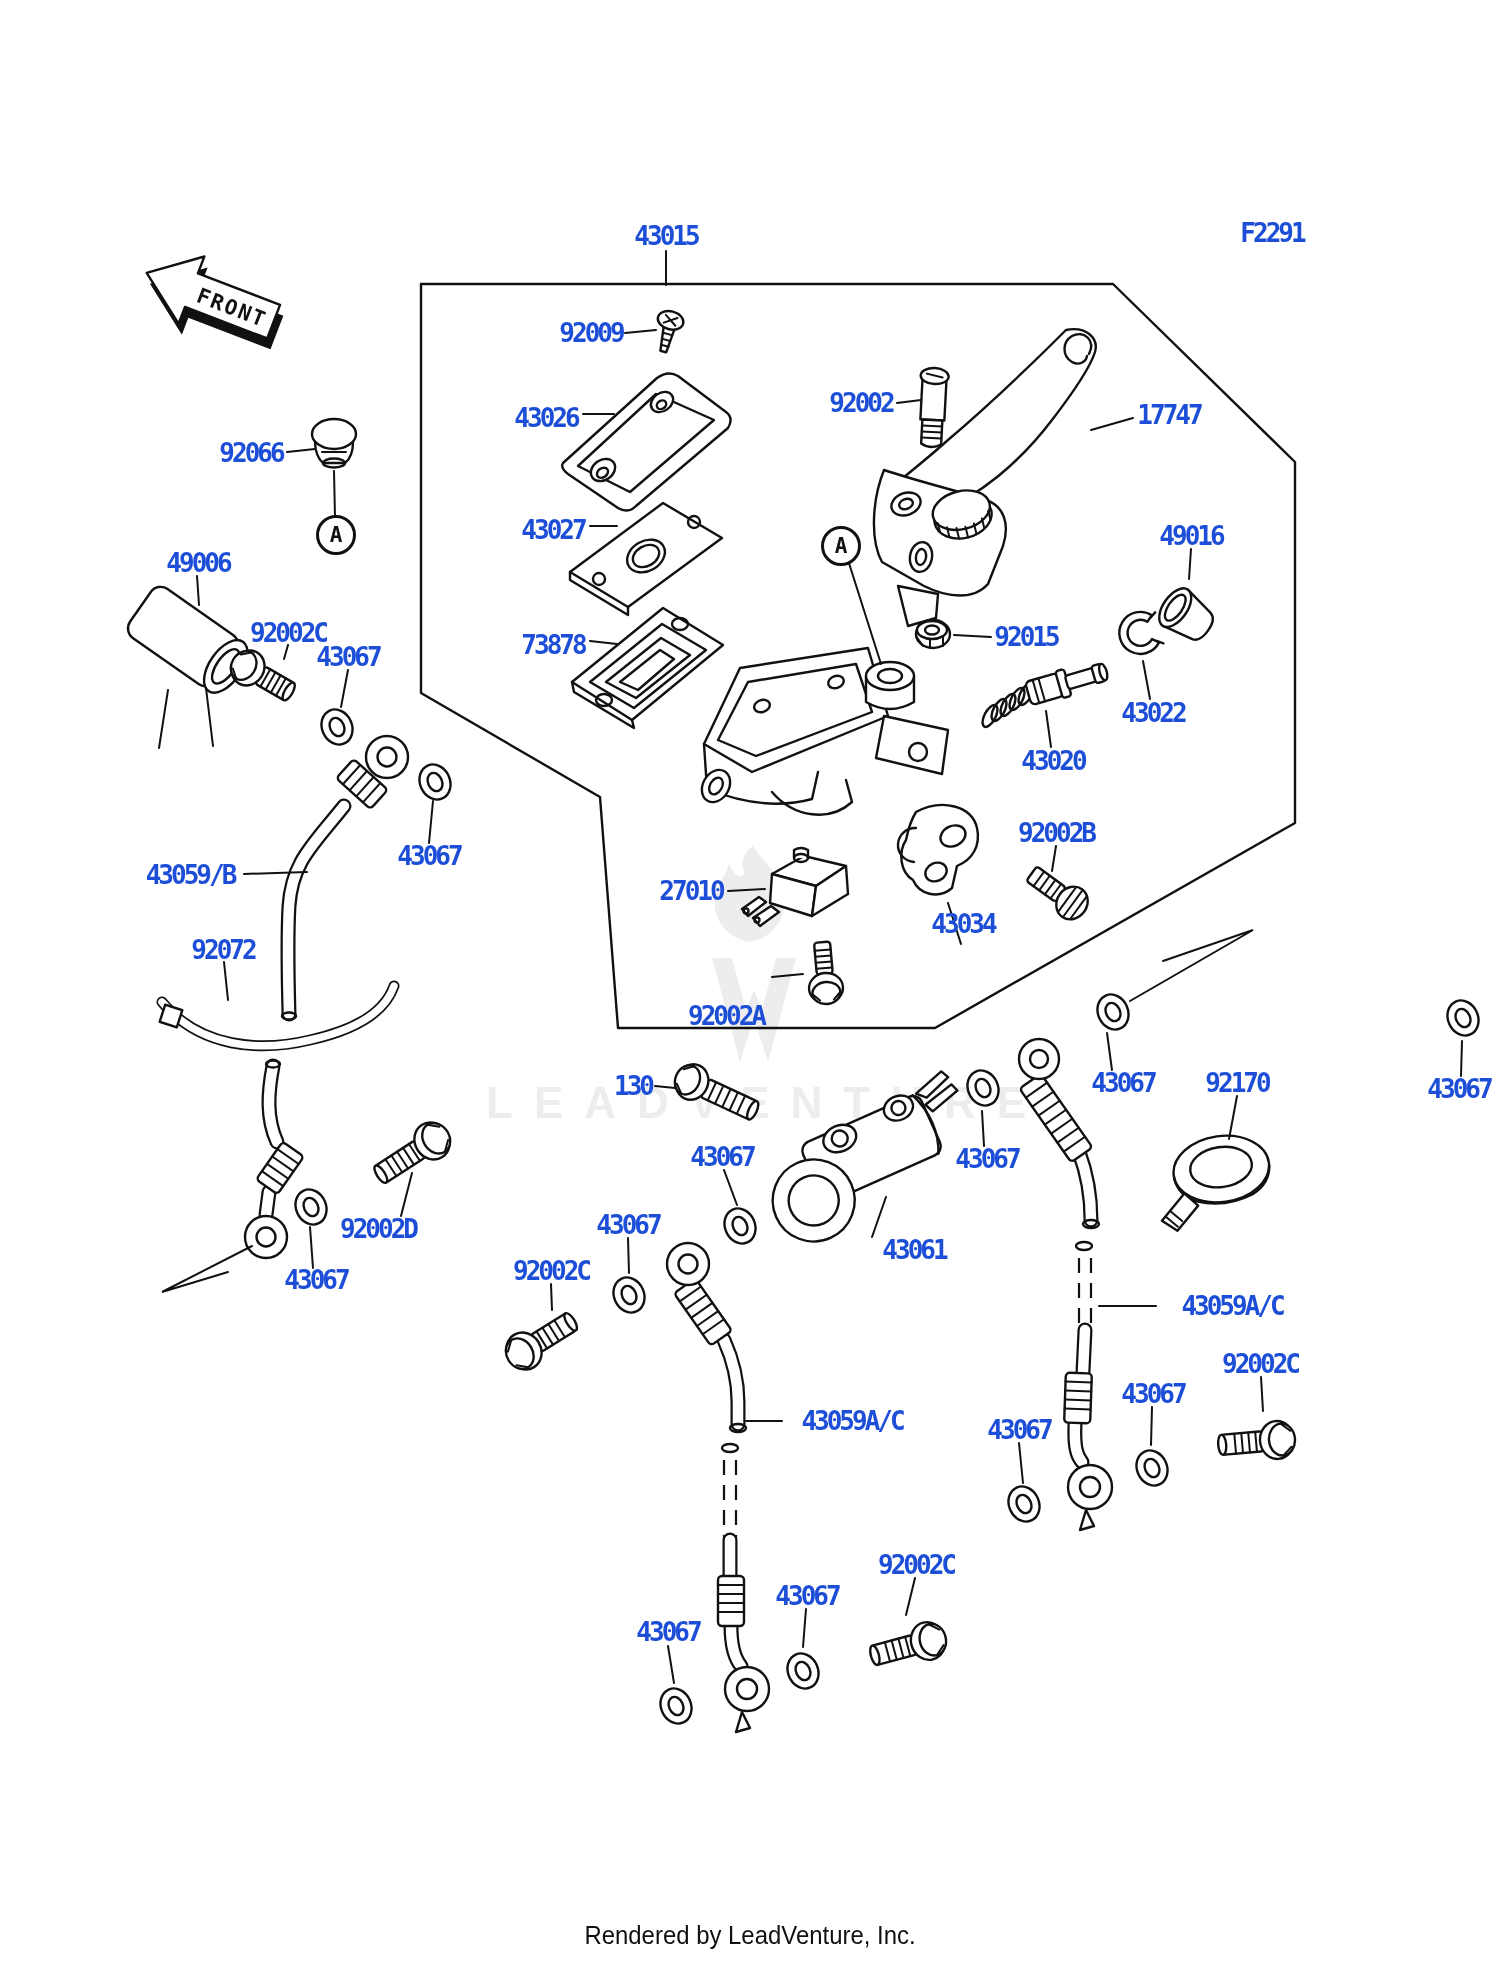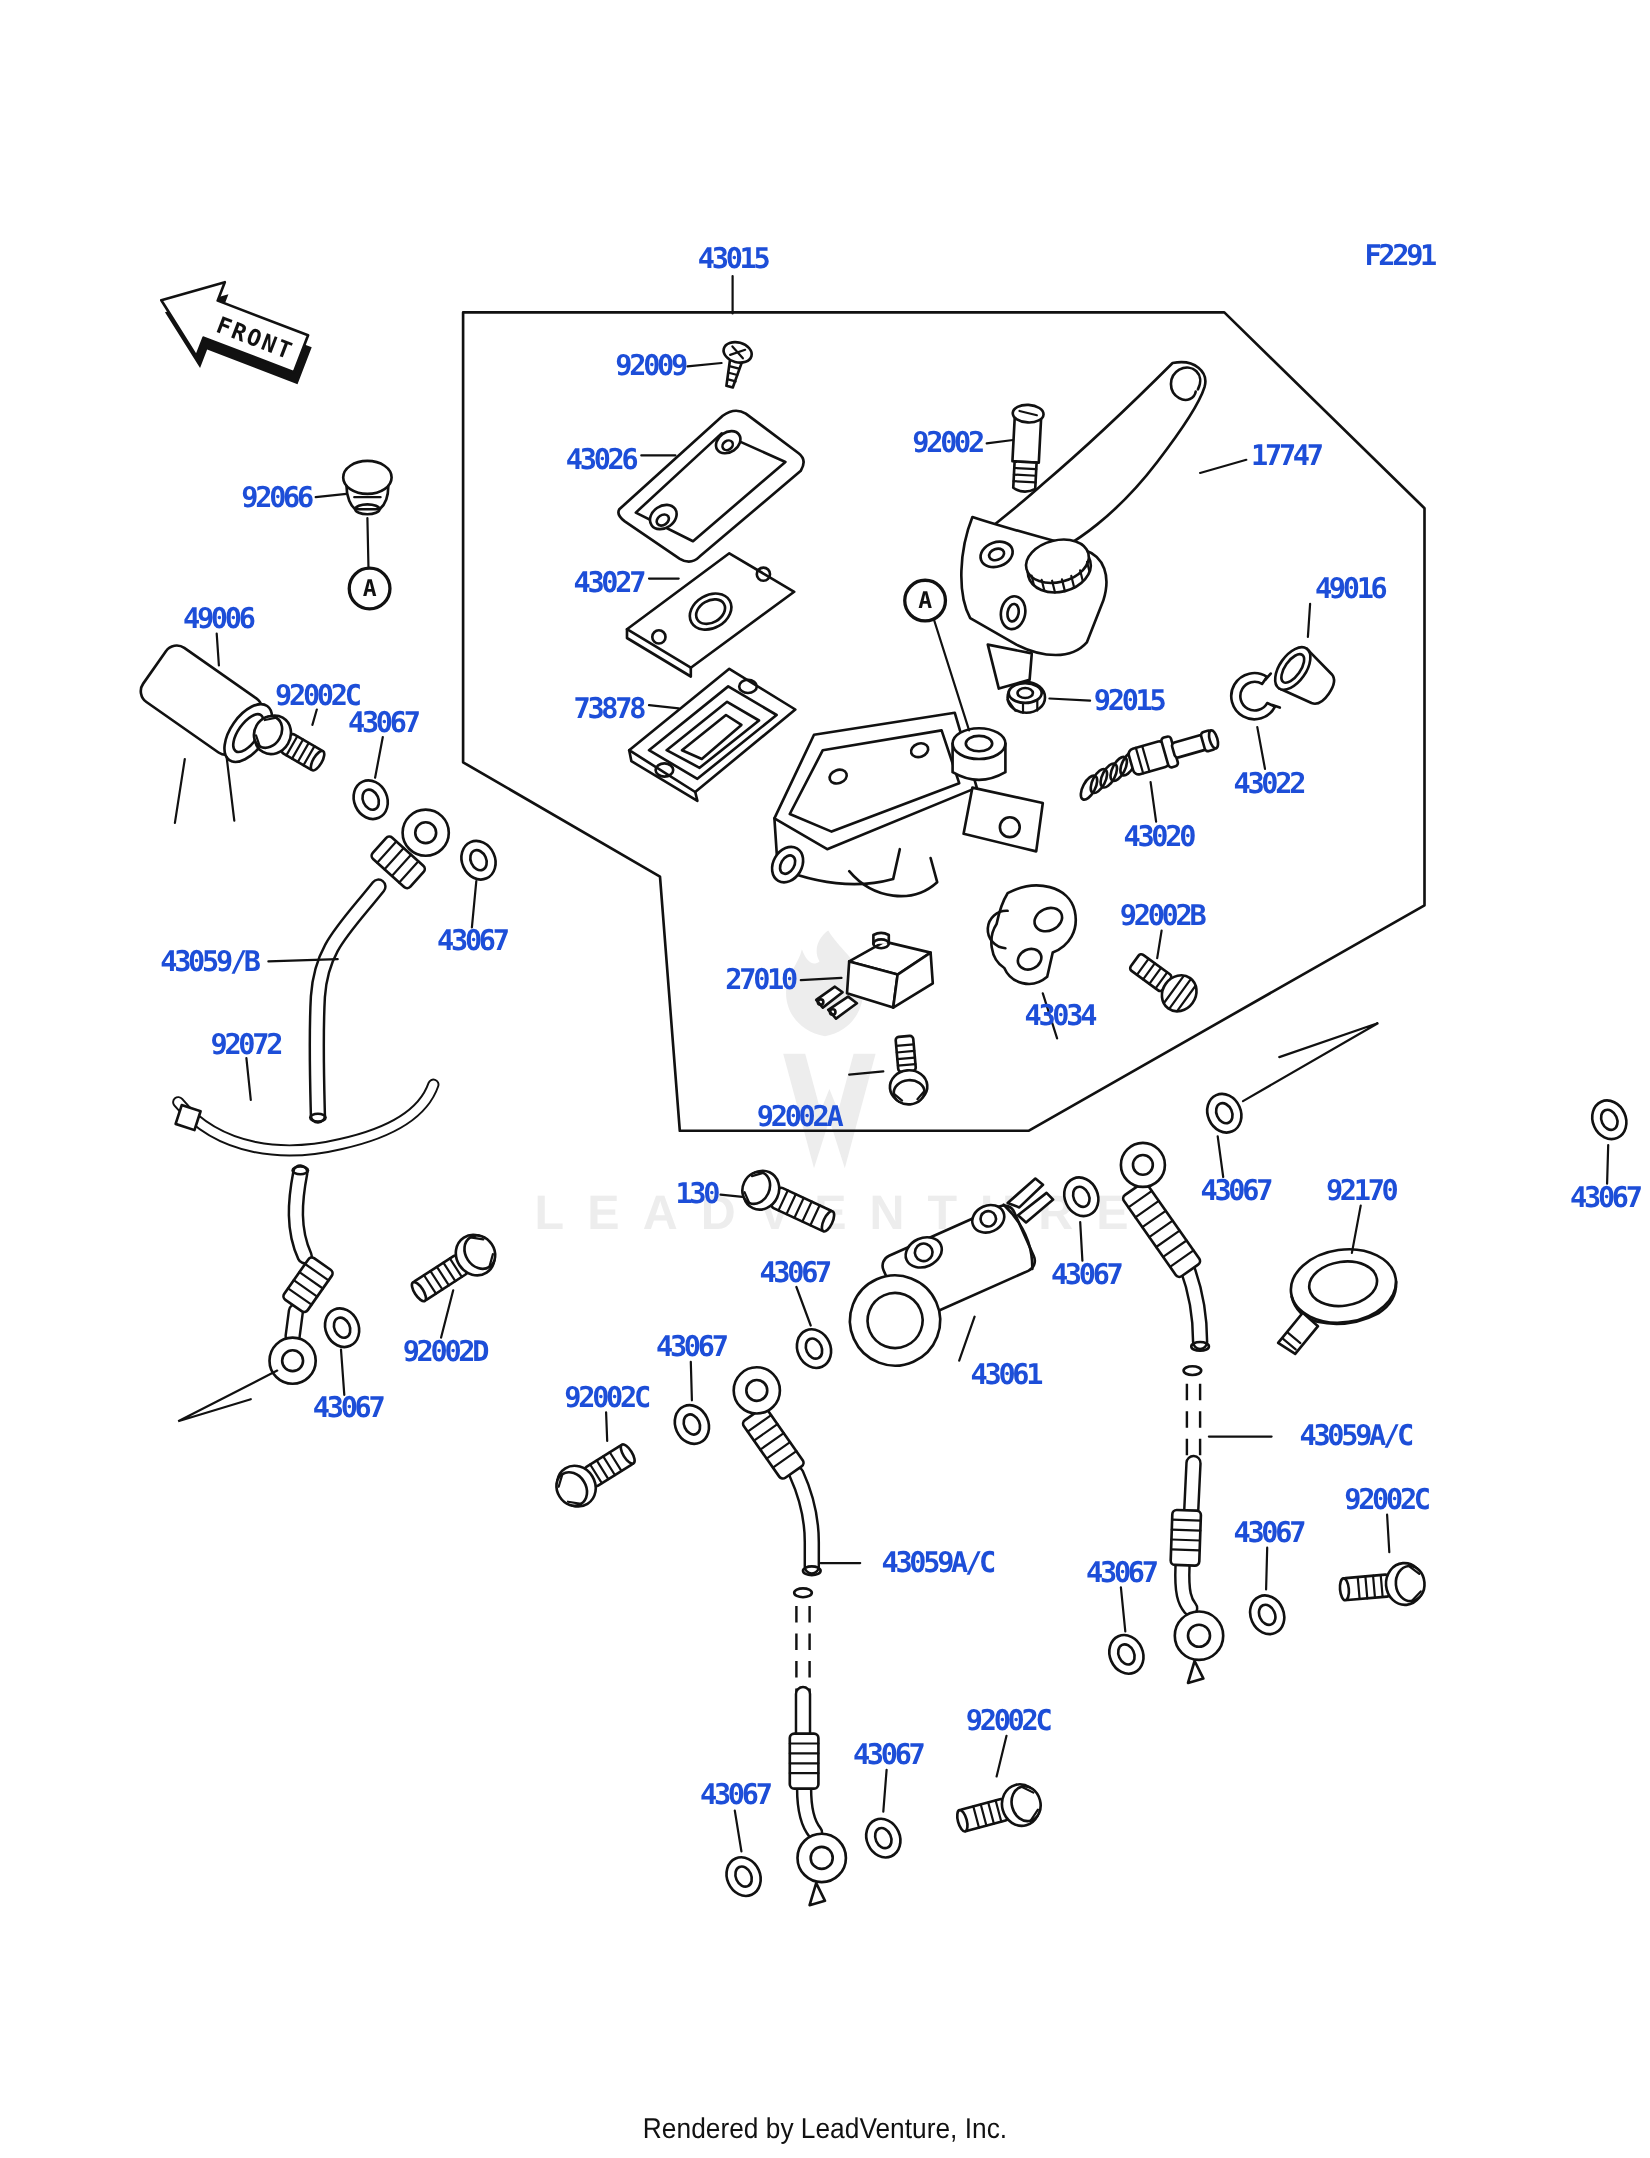--- a/index.html
+++ b/index.html
@@ -478,38 +478,38 @@
       <div class="callout" style="left: 546px; top: 418px;">43026</div>
       <div class="callout" style="left: 861px; top: 403px;">92002</div>
       <div class="callout" style="left: 1169px; top: 415px;">17747</div>
       <div class="callout" style="left: 251px; top: 453px;">92066</div>
       <div class="callout" style="left: 553px; top: 530px;">43027</div>
       <div class="callout" style="left: 553px; top: 645px;">73878</div>
       <div class="callout" style="left: 198px; top: 563px;">49006</div>
       <div class="callout" style="left: 288px; top: 633px;">92002C</div>
       <div class="callout" style="left: 348px; top: 657px;">43067</div>
       <div class="callout" style="left: 1026px; top: 637px;">92015</div>
-      <div class="callout" style="left: 1191px; top: 536px; margin-left: 36px;">49016</div>
+      <div class="callout" style="left: 1191px; top: 536px;">49016</div>
       <div class="callout" style="left: 1153px; top: 713px;">43022</div>
       <div class="callout" style="left: 1053px; top: 761px;">43020</div>
       <div class="callout" style="left: 190px; top: 875px;">43059/B</div>
       <div class="callout" style="left: 429px; top: 856px;">43067</div>
       <div class="callout" style="left: 223px; top: 950px;">92072</div>
       <div class="callout" style="left: 691px; top: 891px;">27010</div>
       <div class="callout" style="left: 726px; top: 1016px;">92002A</div>
       <div class="callout" style="left: 963px; top: 924px;">43034</div>
       <div class="callout" style="left: 1056px; top: 833px;">92002B</div>
       <div class="callout" style="left: 633px; top: 1086px;">130</div>
       <div class="callout" style="left: 722px; top: 1157px;">43067</div>
       <div class="callout" style="left: 871px; top: 1250px; margin-left: 43px;">43061</div>
       <div class="callout" style="left: 987px; top: 1159px;">43067</div>
       <div class="callout" style="left: 1123px; top: 1083px;">43067</div>
       <div class="callout" style="left: 1237px; top: 1083px;">92170</div>
       <div class="callout" style="left: 1459px; top: 1089px;">43067</div>
-      <div class="callout" style="left: 404px; top: 1229px;">92002D</div>
+      <div class="callout" style="left: 378px; top: 1229px;">92002D</div>
       <div class="callout" style="left: 316px; top: 1280px;">43067</div>
       <div class="callout" style="left: 628px; top: 1225px;">43067</div>
       <div class="callout" style="left: 551px; top: 1271px;">92002C</div>
       <div class="callout" style="left: 852px; top: 1421px;">43059A/C</div>
       <div class="callout" style="left: 1232px; top: 1306px;">43059A/C</div>
       <div class="callout" style="left: 1019px; top: 1430px;">43067</div>
       <div class="callout" style="left: 1153px; top: 1394px;">43067</div>
       <div class="callout" style="left: 1260px; top: 1364px;">92002C</div>
       <div class="callout" style="left: 668px; top: 1632px;">43067</div>
       <div class="callout" style="left: 807px; top: 1596px;">43067</div>

